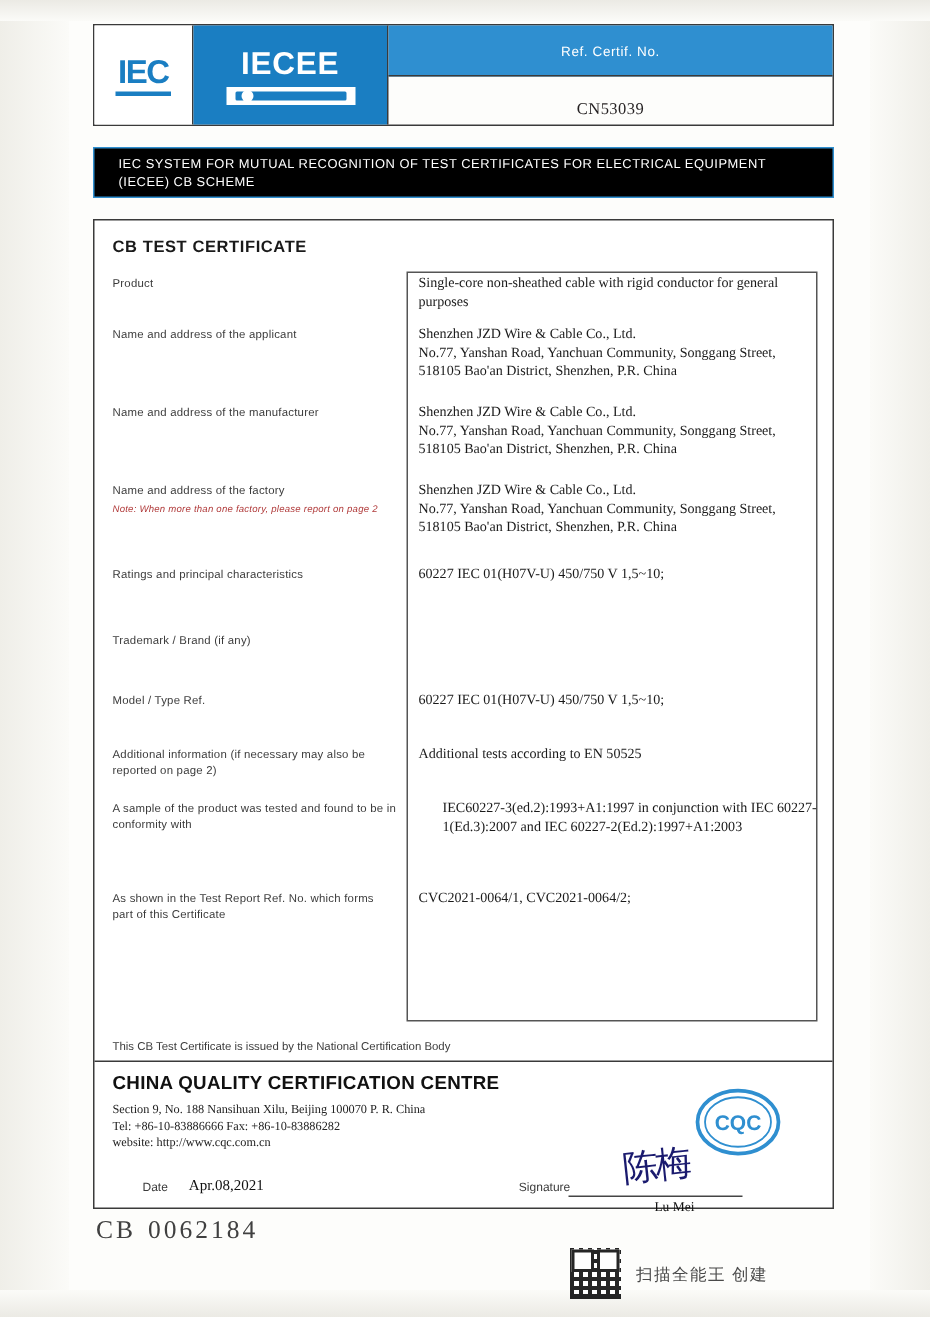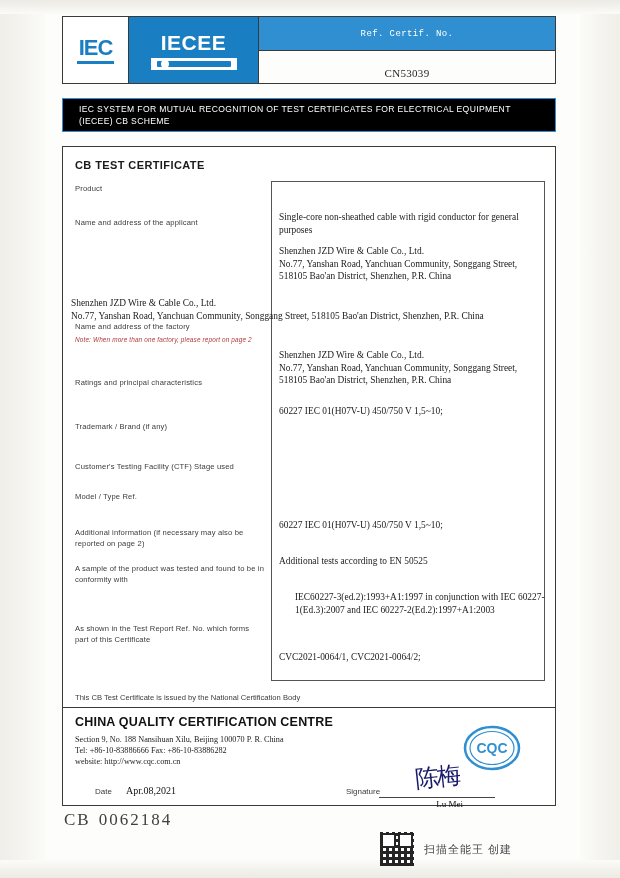--- a/index.html
+++ b/index.html
@@ -102,21 +102,21 @@
   .ref-cell {
     flex: 1;
     display: flex;
     flex-direction: column;
     box-sizing: border-box;
   }
   .ref-label {
     height: 34px;
     background: #2f8fd0;
     color: #ffffff;
-    font-family: Liberation Mono, monospace;
+    font-family: Liberation Sans, sans-serif;
     font-size: 9px;
     letter-spacing: 0.4px;
     display: flex;
     align-items: center;
     justify-content: center;
     border-bottom: 1px solid #3a3a3a;
     box-sizing: border-box;
   }
   .ref-value {
     flex: 1;
@@ -193,21 +193,20 @@
     margin-top: 2px;
   }
   .rvalue {
     flex: 1;
     padding: 0 10px 0 8px;
     box-sizing: border-box;
     font-family: "Liberation Serif", serif;
     font-size: 9.4px;
     line-height: 12.5px;
     color: #1a1a1a;
-    margin-top: 28px;
   }
 
   
   .value-frame {
     position: absolute;
     left: 208px; top: 34px;
     width: 274px; height: 500px;
     border: 1px solid #555;
     box-sizing: border-box;
     pointer-events: none;
@@ -407,38 +406,35 @@
         <div class="row" style="height: 34px;">
           <div class="rlabel">Product</div>
           <div class="rvalue" style="white-space: pre-line;">Single-core non-sheathed cable with rigid conductor for general purposes</div>
         </div>
         <div class="row" style="height: 52px;">
           <div class="rlabel">Name and address of the applicant</div>
           <div class="rvalue" style="white-space: pre-line;">Shenzhen JZD Wire &amp; Cable Co., Ltd.
 No.77, Yanshan Road, Yanchuan Community, Songgang Street, 518105 Bao'an District, Shenzhen, P.R. China</div>
         </div>
         <div class="row" style="height: 52px;">
+          <div class="rlabel">Name and address of the manufacturer</div>
           <div class="rvalue" style="white-space: pre-line;">Shenzhen JZD Wire &amp; Cable Co., Ltd.
 No.77, Yanshan Road, Yanchuan Community, Songgang Street, 518105 Bao'an District, Shenzhen, P.R. China</div>
         </div>
         <div class="row" style="height: 56px;">
           <div class="rlabel">Name and address of the factory<span></span><span class="note">Note: When more than one factory, please report on page 2</span></div>
           <div class="rvalue" style="white-space: pre-line;">Shenzhen JZD Wire &amp; Cable Co., Ltd.
 No.77, Yanshan Road, Yanchuan Community, Songgang Street, 518105 Bao'an District, Shenzhen, P.R. China</div>
         </div>
         <div class="row" style="height: 44px;">
           <div class="rlabel">Ratings and principal characteristics</div>
           <div class="rvalue" style="white-space: pre-line;">60227 IEC 01(H07V-U) 450/750 V 1,5~10;</div>
         </div>
         <div class="row" style="height: 40px;">
           <div class="rlabel">Trademark / Brand (if any)</div>
-          <div class="rvalue" style="white-space: pre-line;"></div>
-        </div>
-        <div class="row" style="height: 30px;">
-          <div class="rlabel">Customer's Testing Facility (CTF) Stage used</div>
           <div class="rvalue" style="white-space: pre-line;"></div>
         </div>
         <div class="row" style="height: 36px;">
           <div class="rlabel">Model / Type Ref.</div>
           <div class="rvalue" style="white-space: pre-line;">60227 IEC 01(H07V-U) 450/750 V 1,5~10;</div>
         </div>
         <div class="row" style="height: 36px;">
           <div class="rlabel">Additional information (if necessary may also be reported on page 2)</div>
           <div class="rvalue" style="white-space: pre-line;">Additional tests according to EN 50525</div>
         </div>

